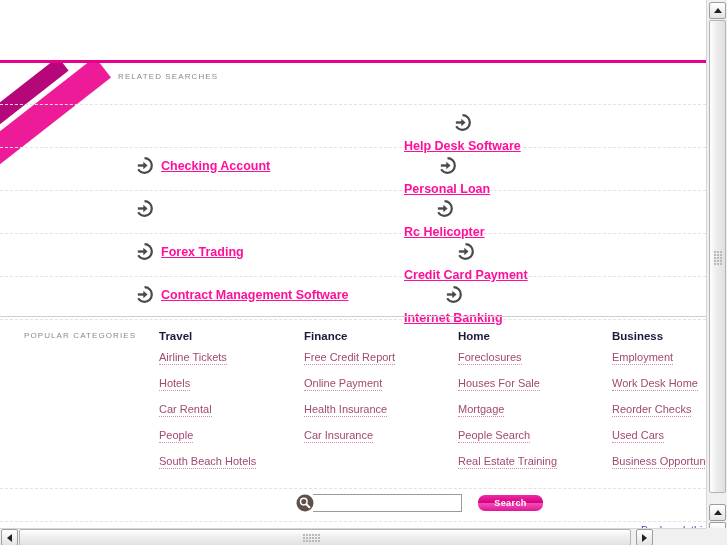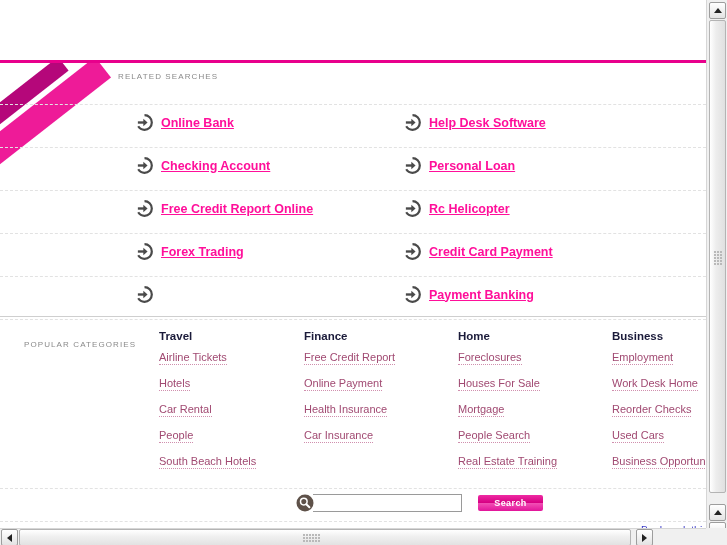--- a/index.html
+++ b/index.html
@@ -94,21 +94,21 @@
   }
   .rs-row:first-child { border-top: 1px dashed #e2e2e2; }
   .rs-cell {
     position: absolute;
     top: 9px;
     display: flex;
     align-items: center;
     gap: 8px;
   }
   .rs-cell.left  { left: 136px; }
-  .rs-cell.right { left: 404px; }
+  .rs-cell.right { left: 404px; flex-direction: column; }
 
   .arrow-icon {
     width: 17px; height: 17px;
     flex: 0 0 17px;
     display: block;
   }
 
   .rs-link {
     font-size: 12.5px;
     font-weight: bold;
@@ -121,21 +121,21 @@
 
   
   .gray-divider {
     position: absolute;
     left: 0; top: 316px;
     width: 706px; height: 1px;
     background: #cfcfcf;
   }
 
   
-  #popular-label { left: 24px; top: 340px; text-align: center; }
+  #popular-label { left: 24px; top: 331px; text-align: center; }
 
   #cats {
     position: absolute;
     left: 0; top: 330px;
     width: 706px;
     height: 125px;
   }
   .cat-col {
     position: absolute;
     top: 0;
@@ -200,21 +200,21 @@
     font-size: 10px;
     padding: 1px 3px;
     outline: none;
     font-family: "Liberation Sans", sans-serif;
     color: #333;
   }
   #search-button {
     margin-left: 16px;
     width: 65px; height: 16px;
     border: none;
-    border-radius: 2px;
+    border-radius: 7px;
     background: linear-gradient(to bottom, #ef2ba3 0%, #d60083 48%, #f14fb4 52%, #e2149a 100%);
     color: #ffffff;
     font-size: 9px;
     font-weight: bold;
     letter-spacing: 0.4px;
     cursor: pointer;
     font-family: "Liberation Sans", sans-serif;
     padding: 0;
     line-height: 16px;
   }
@@ -330,28 +330,20 @@
     <div class="stripes">
       <div class="stripe stripe-dark"></div>
       <div class="stripe stripe-mid"></div>
       <div class="stripe stripe-bright"></div>
     </div>
 
     <div class="section-label" id="related-label">RELATED SEARCHES</div>
 
     <div id="related-grid">
         <div class="rs-row">
-          <div class="rs-cell left">
-            <svg class="arrow-icon" viewBox="0 0 20 20">
-              <path d="M10 1.4a8.6 8.6 0 1 1 0 17.2 8.6 8.6 0 0 1-7.4-4.2" fill="none" stroke="#4a4a4a" stroke-width="2.6" stroke-linecap="butt"></path>
-              <path d="M2.2 10h9.2" stroke="#4a4a4a" stroke-width="2.8" stroke-linecap="butt"></path>
-              <path d="M8.6 5.6 13.6 10l-5 4.4z" fill="#4a4a4a"></path>
-            </svg>
-            <span class="rs-link">Online Bank</span>
-          </div>
           <div class="rs-cell right">
             <svg class="arrow-icon" viewBox="0 0 20 20">
               <path d="M10 1.4a8.6 8.6 0 1 1 0 17.2 8.6 8.6 0 0 1-7.4-4.2" fill="none" stroke="#4a4a4a" stroke-width="2.6" stroke-linecap="butt"></path>
               <path d="M2.2 10h9.2" stroke="#4a4a4a" stroke-width="2.8" stroke-linecap="butt"></path>
               <path d="M8.6 5.6 13.6 10l-5 4.4z" fill="#4a4a4a"></path>
             </svg>
             <span class="rs-link">Help Desk Software</span>
           </div>
         </div>
         <div class="rs-row">
@@ -372,21 +364,20 @@
             <span class="rs-link">Personal Loan</span>
           </div>
         </div>
         <div class="rs-row">
           <div class="rs-cell left">
             <svg class="arrow-icon" viewBox="0 0 20 20">
               <path d="M10 1.4a8.6 8.6 0 1 1 0 17.2 8.6 8.6 0 0 1-7.4-4.2" fill="none" stroke="#4a4a4a" stroke-width="2.6" stroke-linecap="butt"></path>
               <path d="M2.2 10h9.2" stroke="#4a4a4a" stroke-width="2.8" stroke-linecap="butt"></path>
               <path d="M8.6 5.6 13.6 10l-5 4.4z" fill="#4a4a4a"></path>
             </svg>
-            <span class="rs-link">Free Credit Report Online</span>
           </div>
           <div class="rs-cell right">
             <svg class="arrow-icon" viewBox="0 0 20 20">
               <path d="M10 1.4a8.6 8.6 0 1 1 0 17.2 8.6 8.6 0 0 1-7.4-4.2" fill="none" stroke="#4a4a4a" stroke-width="2.6" stroke-linecap="butt"></path>
               <path d="M2.2 10h9.2" stroke="#4a4a4a" stroke-width="2.8" stroke-linecap="butt"></path>
               <path d="M8.6 5.6 13.6 10l-5 4.4z" fill="#4a4a4a"></path>
             </svg>
             <span class="rs-link">Rc Helicopter</span>
           </div>
         </div>
@@ -408,28 +399,29 @@
             <span class="rs-link">Credit Card Payment</span>
           </div>
         </div>
         <div class="rs-row">
           <div class="rs-cell left">
             <svg class="arrow-icon" viewBox="0 0 20 20">
               <path d="M10 1.4a8.6 8.6 0 1 1 0 17.2 8.6 8.6 0 0 1-7.4-4.2" fill="none" stroke="#4a4a4a" stroke-width="2.6" stroke-linecap="butt"></path>
               <path d="M2.2 10h9.2" stroke="#4a4a4a" stroke-width="2.8" stroke-linecap="butt"></path>
               <path d="M8.6 5.6 13.6 10l-5 4.4z" fill="#4a4a4a"></path>
             </svg>
+            <span class="rs-link">Contract Management Software</span>
           </div>
           <div class="rs-cell right">
             <svg class="arrow-icon" viewBox="0 0 20 20">
               <path d="M10 1.4a8.6 8.6 0 1 1 0 17.2 8.6 8.6 0 0 1-7.4-4.2" fill="none" stroke="#4a4a4a" stroke-width="2.6" stroke-linecap="butt"></path>
               <path d="M2.2 10h9.2" stroke="#4a4a4a" stroke-width="2.8" stroke-linecap="butt"></path>
               <path d="M8.6 5.6 13.6 10l-5 4.4z" fill="#4a4a4a"></path>
             </svg>
-            <span class="rs-link">Payment Banking</span>
+            <span class="rs-link">Internet Banking</span>
           </div>
         </div>
       </div>
 
     <div class="gray-divider"></div>
 
     <div class="section-label" id="popular-label">POPULAR CATEGORIES</div>
 
     <div id="cats">
         <div class="cat-col c0">

